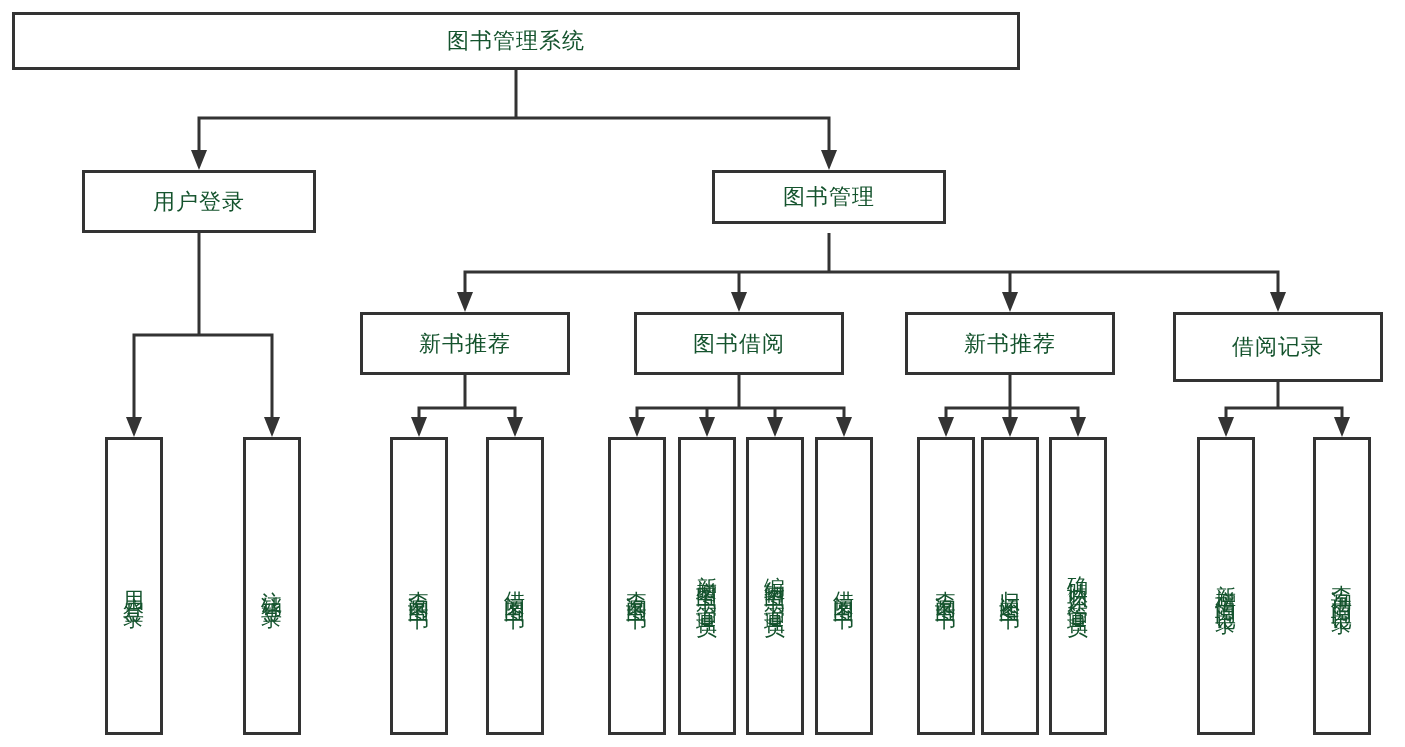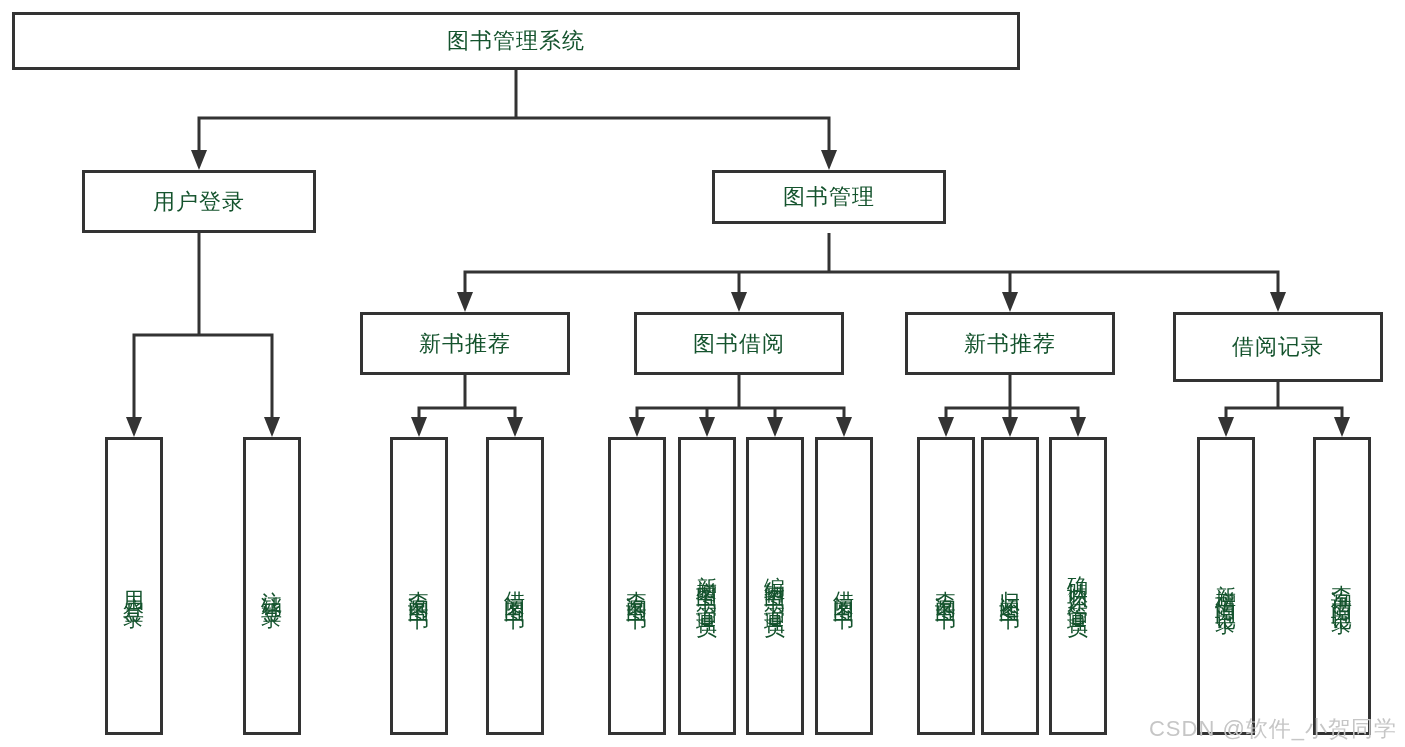--- a/index.html
+++ b/index.html
@@ -166,15 +166,14 @@
     <span class="v-label">确认归还（管理员）</span>
   </div>
 
   <div class="box v-box" style="left:1197px; top:437px; width:58px; height:298px;">
     <span class="v-label">新增借阅记录</span>
   </div>
   <div class="box v-box" style="left:1313px; top:437px; width:58px; height:298px;">
     <span class="v-label">查询借阅记录</span>
   </div>
 
-  <div class="watermark">CSDN @软件_小贺同学</div>
 
 </div>
 
 </body></html>

